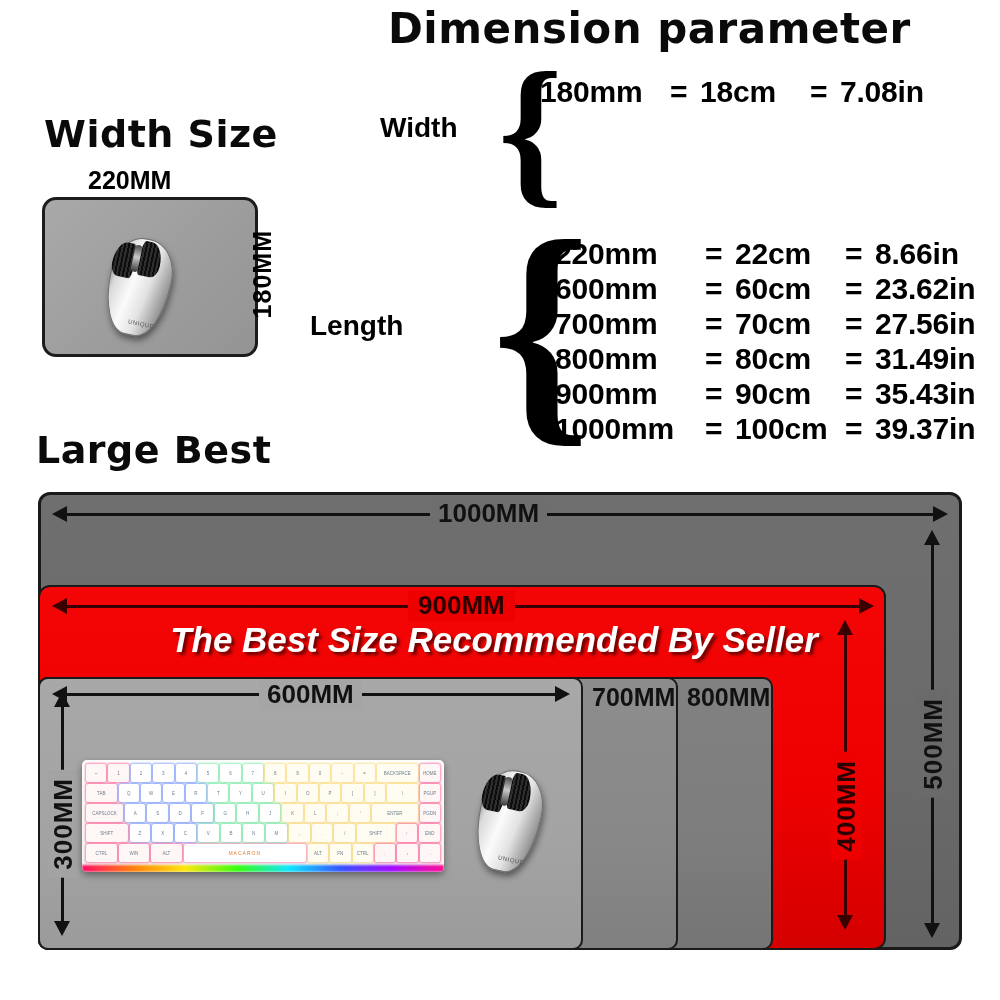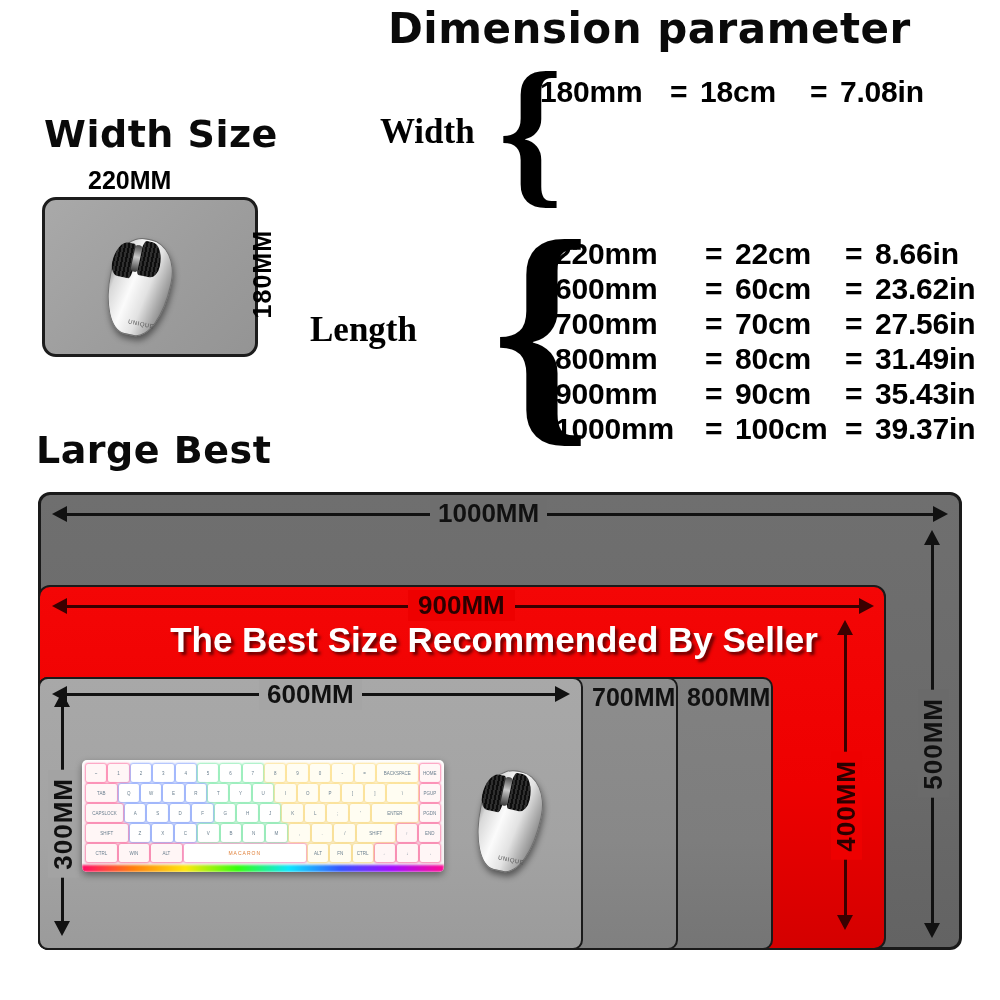--- a/index.html
+++ b/index.html
@@ -16,22 +16,22 @@
     font-weight:bold;color:#0a0a0a;white-space:nowrap;
     letter-spacing:.5px;
   }
   #title{left:388px;top:4px;font-size:42px;}
   #small-size-heading{left:44px;top:112px;font-size:38px;}
   #large-size-heading{left:36px;top:428px;font-size:38px;}
 
   
   .dim-group{position:absolute;}
   .dim-label{
-    position:absolute;font-family:Liberation Serif, serif;font-weight:bold;
-    font-size:35px;white-space:nowrap;
+    position:absolute;font-family:Liberation Sans, sans-serif;font-weight:bold;
+    font-size:28px;white-space:nowrap;
   }
   .brace{
     position:absolute;font-family:"Liberation Serif",serif;
     font-weight:bold;color:#000;line-height:1;
   }
   .dim-rows{position:absolute;}
   .dim-row{
     font-family:"Liberation Sans",sans-serif;font-weight:bold;
     font-size:30px;line-height:35px;white-space:nowrap;letter-spacing:-.2px;
   }
@@ -148,20 +148,21 @@
     position:absolute;font-family:"Liberation Sans",sans-serif;
     font-weight:bold;font-size:25px;color:#111;white-space:nowrap;
   }
 
   
   #best-size-banner{
     left:38px;top:620px;width:912px;text-align:center;
     font-family:"Liberation Sans",sans-serif;font-weight:bold;
     font-size:35px;color:#fff;white-space:nowrap;
     text-shadow:3px 3px 3px rgba(0,0,0,.55);
+    font-style:italic;
   }
 
   
   #keyboard{
     left:82px;top:760px;width:362px;height:112px;
     border-radius:5px;
     background:linear-gradient(180deg,#fdfdfd,#f2f2f2);
     box-shadow:0 3px 7px rgba(0,0,0,.4);
     padding:4px;box-sizing:border-box;overflow:hidden;
   }

